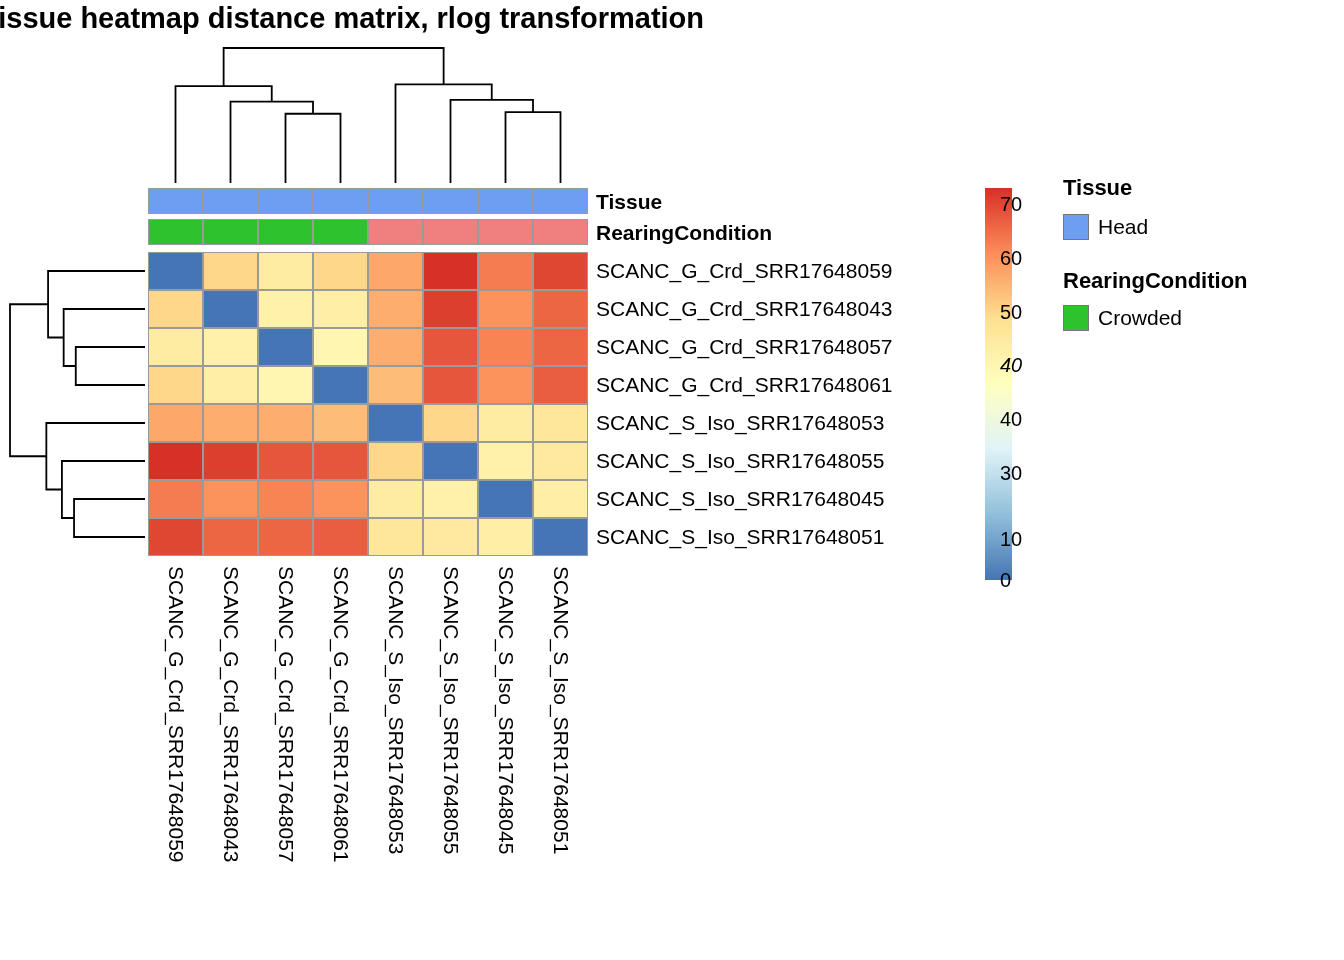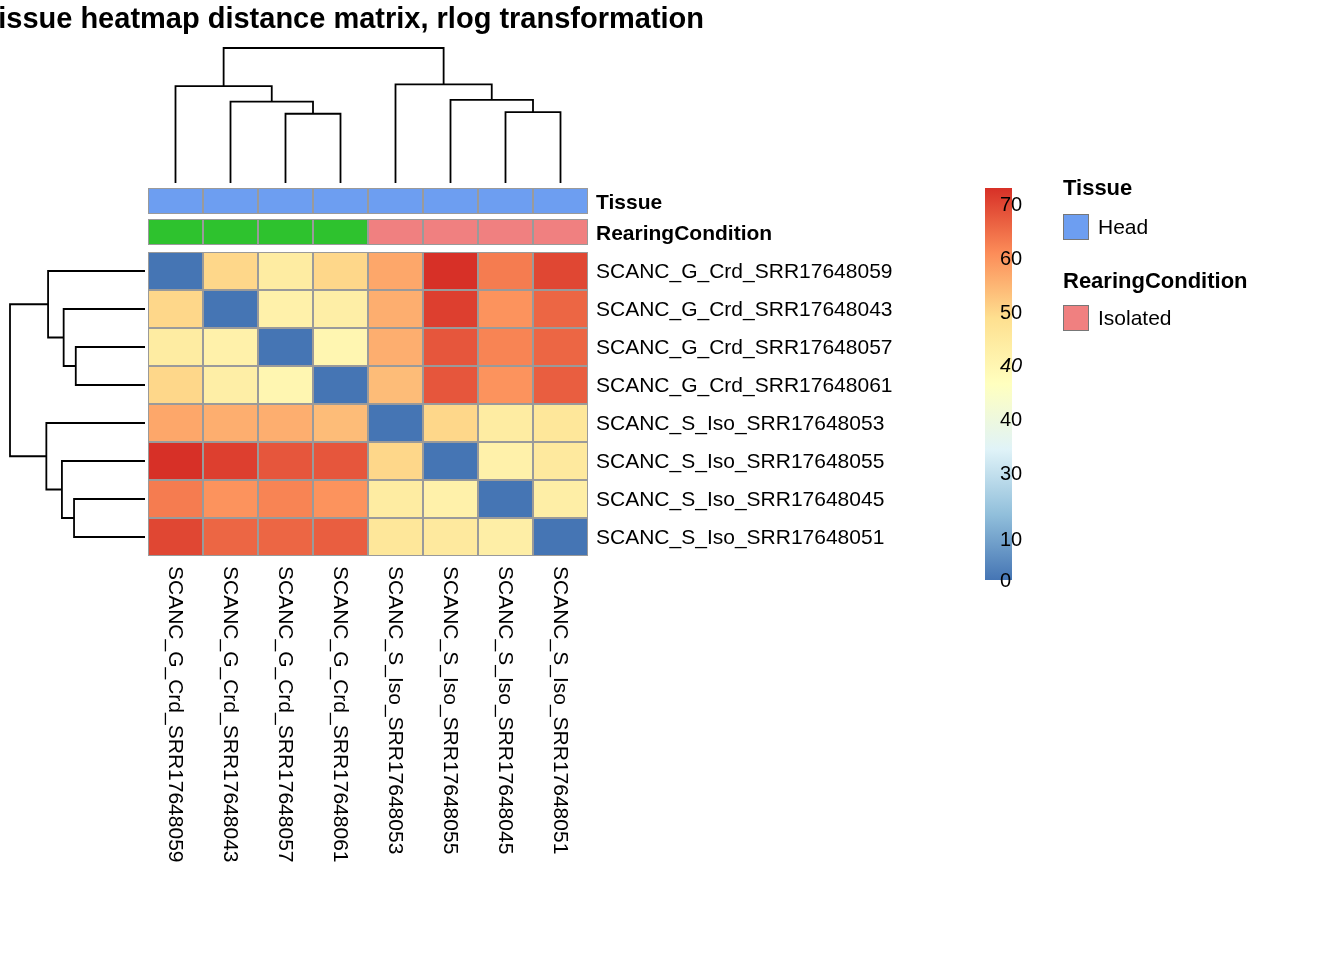--- a/index.html
+++ b/index.html
@@ -178,18 +178,18 @@
     <div class="legend-title">Tissue</div>
     <div id="legend-tissue-items">
         <div class="legend-item">
           <span class="swatch" style="background: rgb(109, 158, 241);"></span>
           <span>Head</span>
         </div>
       </div>
     <div class="legend-title second">RearingCondition</div>
     <div id="legend-rearing-items">
         <div class="legend-item">
-          <span class="swatch" style="background: rgb(240, 128, 128);"></span>
-          <span>Isolated</span>
+          <span class="swatch" style="background: rgb(46, 194, 46);"></span>
+          <span>Crowded</span>
         </div>
       </div>
   </div>
 </div>
 
 </body></html>

